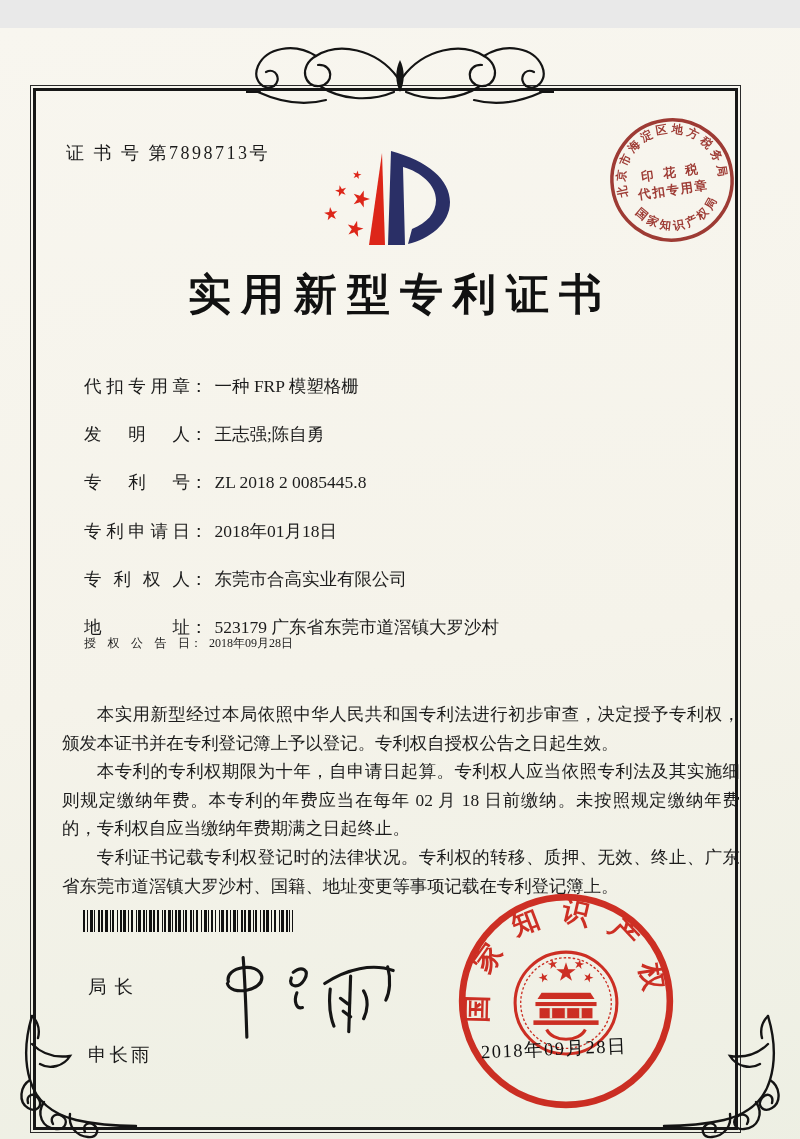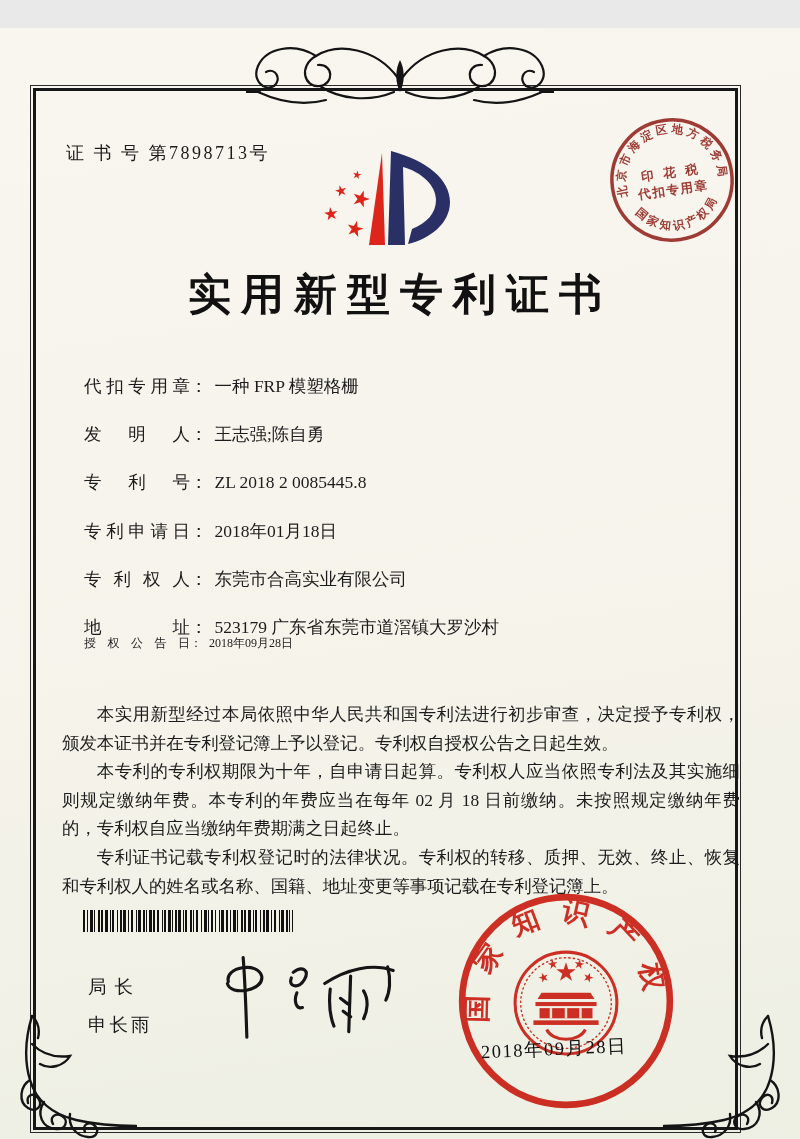--- a/index.html
+++ b/index.html
@@ -18,21 +18,21 @@
   .fields{position:absolute;left:84px;top:345px;width:660px;font-size:17.5px;}
   .frow{height:48.2px;line-height:26px;}
   .flabel{display:inline-block;width:106px;text-align:justify;text-align-last:justify;vertical-align:top;}
   .fvalue{margin-left:7px;}
   .grant{position:absolute;left:84px;top:602px;width:656px;font-size:12px;line-height:26px;}
   .grant-right{position:absolute;left:370px;top:0;}
   .paras{position:absolute;left:62px;top:672px;width:678px;font-size:17.4px;line-height:28.6px;text-align:justify;}
   .paras p{margin:0;text-indent:2em;}
   .barcode{position:absolute;left:83px;top:882px;width:210px;height:22px;}
   .signer-title{position:absolute;left:88px;top:946px;font-size:18.5px;letter-spacing:8px;}
-  .signer-name{position:absolute;left:88px;top:984px;font-size:18.5px;letter-spacing:3px;}
+  .signer-name{position:absolute;left:88px;top:1014px;font-size:18.5px;letter-spacing:3px;}
   .signature{position:absolute;left:214px;top:924px;width:188px;height:88px;}
   .tax-stamp{position:absolute;left:601px;top:81px;width:142px;height:142px;transform:rotate(-8deg);opacity:.88;mix-blend-mode:multiply;}
   .office-seal{position:absolute;left:454px;top:861px;width:224px;height:224px;opacity:.95;mix-blend-mode:multiply;}
   .seal-date{position:absolute;left:481px;top:1008px;font-size:18.5px;letter-spacing:1.5px;color:#111;transform:rotate(-2.5deg);}
   .footer{position:absolute;left:0;top:1120px;width:740px;text-align:center;font-size:15.5px;letter-spacing:2px;}
   svg text{font-family:"Liberation Serif","DejaVu Serif",serif;}
 </style>
 </head>
 <body>
 
@@ -113,21 +113,21 @@
 
   <div class="grant">
     <span>
       <span class="flabel">授权公告日</span><span>：</span><span class="fvalue">2018年09月28日</span>
     </span>
   </div>
 
   <div class="paras">
     <p>本实用新型经过本局依照中华人民共和国专利法进行初步审查，决定授予专利权，颁发本证书并在专利登记簿上予以登记。专利权自授权公告之日起生效。</p>
     <p>本专利的专利权期限为十年，自申请日起算。专利权人应当依照专利法及其实施细则规定缴纳年费。本专利的年费应当在每年 02 月 18 日前缴纳。未按照规定缴纳年费的，专利权自应当缴纳年费期满之日起终止。</p>
-    <p>专利证书记载专利权登记时的法律状况。专利权的转移、质押、无效、终止、恢复和专利权人的姓名或名称、国籍、地址变更等事项记载在专利登记簿上。</p>
+    <p>专利证书记载专利权登记时的法律状况。专利权的转移、质押、无效、终止、广东省东莞市道滘镇大罗沙村、国籍、地址变更等事项记载在专利登记簿上。</p>
   </div>
 
   <svg class="barcode" viewBox="0 0 210 22" preserveAspectRatio="none">
     <path d="M0,11 H210" stroke="#111" stroke-width="22" stroke-dasharray="2 2 1 2 3 1 1 3 2 1 2 2 3 2 1 1 2 3 1 2 2 1 3 2 1 2 2 3 1 1 3 2 2 1 1 2 3 1 2 2 2 3 1 1 2 2 3 1 1 2 2 1 3 2 1 1 2 3 2 1 1 2 2 3 1 2 3 1 1 2 2 2 1 3 1 1 3 2"></path>
   </svg>
 
   <div class="signer-title">局长</div>
   <div class="signer-name">申长雨</div>
 
   <svg class="signature" viewBox="0 0 200 95" fill="none" stroke="#151515" stroke-width="3.4" stroke-linecap="round">

